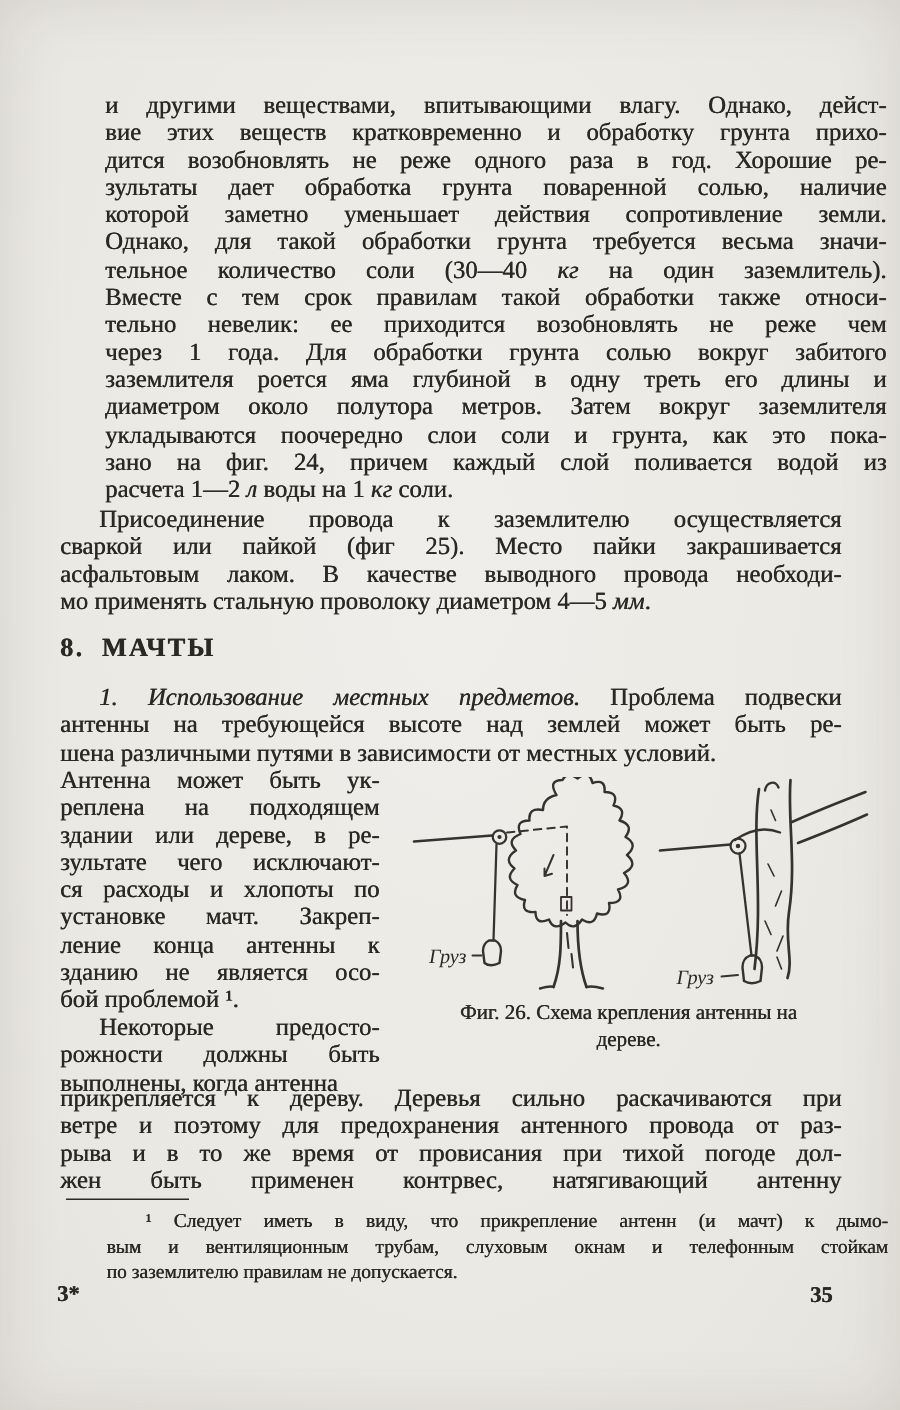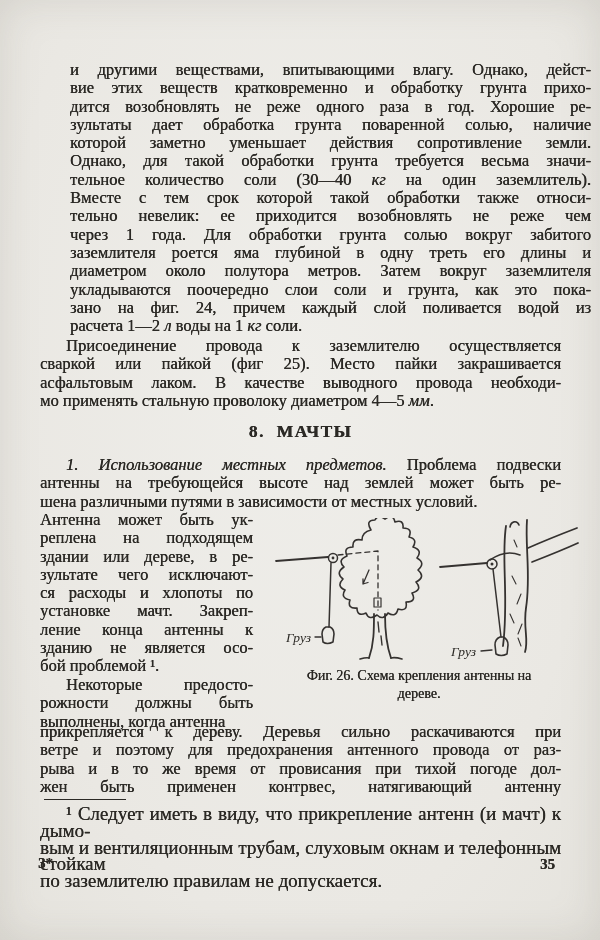--- a/index.html
+++ b/index.html
@@ -6,28 +6,28 @@
   .page {
     position:relative; width:600px; height:940px; margin:0 auto;
     background:#ecebe7;
     background-image: radial-gradient(ellipse at 50% 40%, #efeeea 0%, #eae8e3 70%, #e5e3dd 100%);
     font-family:"Liberation Serif","DejaVu Serif",serif;
     color:#2b2925; overflow:hidden;
     box-shadow: inset 0 0 40px rgba(120,115,105,0.18);
   }
   .blk { position:absolute; }
   .body-text { font-size:16.5px; line-height:18.3px; text-shadow:0.3px 0 0 currentColor; }
-  .fn-text { font-size:19px; line-height:16.8px; text-shadow:0.25px 0 0 currentColor; }
+  .fn-text { font-size:13px; line-height:16.8px; text-shadow:0.25px 0 0 currentColor;margin-left:31px; }
   .line { text-align:justify; text-align-last:justify; white-space:normal; }
   .para .line:last-child { text-align-last:left; }
   .para.cont .line:last-child { text-align-last:justify; }
   .first-indent .line:first-child { text-indent:26px; }
   .heading {
     font-size:17.5px; font-weight:bold; letter-spacing:1.5px;
-    text-align:center; white-space:pre; text-shadow:0.3px 0 0 currentColor;
+    text-align:left; white-space:pre; text-shadow:0.3px 0 0 currentColor;
   }
   .caption { font-size:14px; line-height:18px; text-shadow:0.25px 0 0 currentColor; }
   .caption .line { text-align:center; text-align-last:center; }
   .rule { border-top:1.8px solid #2b2925; }
   .footer-mark { font-size:15px; font-weight:bold; text-shadow:0.3px 0 0 currentColor; }
   .fig-label { font-style:italic; }
   svg .ln { stroke:#353230; fill:none; stroke-linecap:round; stroke-linejoin:round; }
   svg text { fill:#2b2925; }
 </style>
 </head>
@@ -36,21 +36,21 @@
 <div class="page">
 
   <div class="blk body-text para" style="left:40px; top:61px; width:521px;margin-left:30px;">
       <div class="line">и другими веществами, впитывающими влагу. Однако, дейст-</div>
       <div class="line">вие этих веществ кратковременно и обработку грунта прихо-</div>
       <div class="line">дится возобновлять не реже одного раза в год. Хорошие ре-</div>
       <div class="line">зультаты дает обработка грунта поваренной солью, наличие</div>
       <div class="line">которой заметно уменьшает действия сопротивление земли.</div>
       <div class="line">Однако, для такой обработки грунта требуется весьма значи-</div>
       <div class="line">тельное количество соли (30—40 <i>кг</i> на один заземлитель).</div>
-      <div class="line">Вместе с тем срок которой такой обработки также относи-</div>
+      <div class="line">Вместе с тем срок правилам такой обработки также относи-</div>
       <div class="line">тельно невелик: ее приходится возобновлять не реже чем</div>
       <div class="line">через 1 года. Для обработки грунта солью вокруг забитого</div>
       <div class="line">заземлителя роется яма глубиной в одну треть его длины и</div>
       <div class="line">диаметром около полутора метров. Затем вокруг заземлителя</div>
       <div class="line">укладываются поочередно слои соли и грунта, как это пока-</div>
       <div class="line">зано на фиг. 24, причем каждый слой поливается водой из</div>
       <div class="line">расчета 1—2 <i>л</i> воды на 1 <i>кг</i> соли.</div>
     </div>
 
   <div class="blk body-text para first-indent" style="left:40px; top:337px; width:521px;">

